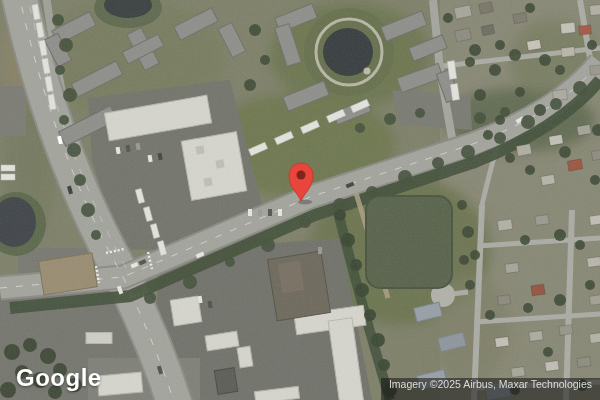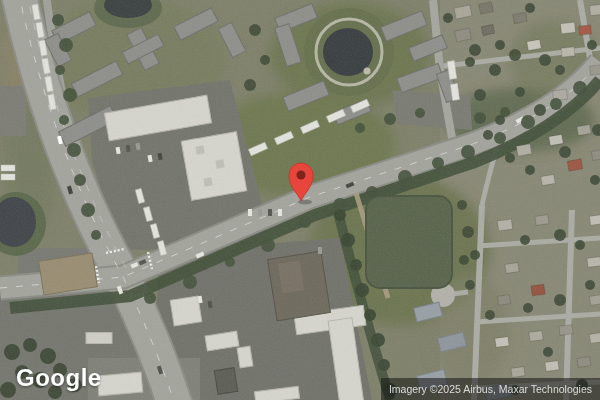--- a/index.html
+++ b/index.html
@@ -3,21 +3,21 @@
 <meta charset="utf-8">
 <style>
   html,body{margin:0;padding:0;background:#222;}
   #stage{position:relative;width:600px;height:400px;overflow:hidden;
          font-family:"Liberation Sans",sans-serif;background:#7e8069;}
   #map-art{position:absolute;inset:0;display:block;}
   #google-logo{position:absolute;left:16px;bottom:8px;color:#fff;
     font-size:24px;font-weight:700;letter-spacing:.5px;
     text-shadow:0 1px 3px rgba(0,0,0,.45);cursor:pointer;user-select:none;}
   #attribution-bar{position:absolute;right:0;bottom:0;height:22px;
-    background:rgba(20,20,20,.55);display:flex;align-items:center;
+    background:rgba(20,20,20,.55);display:flex;align-items:flex-start;
     padding:0 8px;}
   #attribution-bar span{color:#dcdcdc;font-size:10.5px;white-space:nowrap;}
 </style>
 </head>
 <body>
 
 <div id="stage">
 <svg id="map-art" width="600" height="400" viewBox="0 0 600 400" xmlns="http://www.w3.org/2000/svg">
   <defs>
     <filter id="soft">

